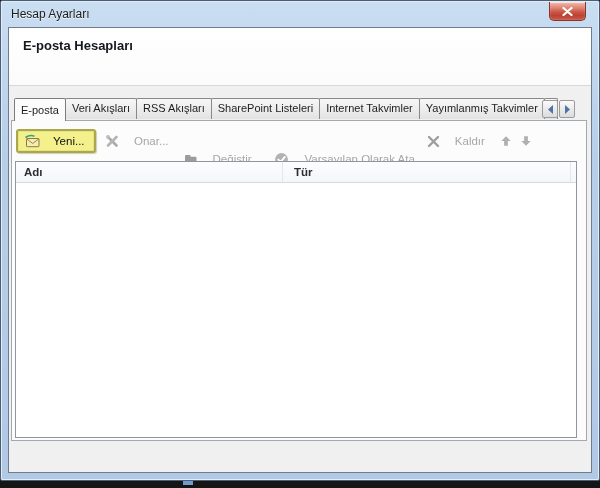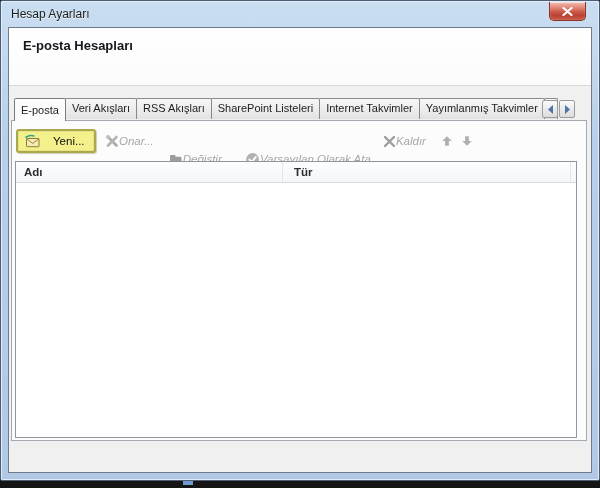--- a/index.html
+++ b/index.html
@@ -46,21 +46,21 @@
     background:linear-gradient(#fbfbfb,#e9e9e9 55%,#dcdcdc); border:1px solid #9b9b9b; border-radius:2px;
     display:flex; align-items:center; justify-content:center; }
   .tab-scroll.left { right:33px; } .tab-scroll.right { right:16px; }
 
   
   .tabpage { position:absolute; left:2px; right:4px; top:92px; bottom:31px;
     background:#fcfcfc; border:1px solid #a3a9b1; }
 
   .toolbar { position:absolute; left:2px; right:2px; top:6px; height:28px;
     display:flex; align-items:center; font-size:11.5px; color:#a6a6a6; }
-  .tb-item { display:flex; align-items:center; gap:0; white-space:nowrap;font-style:italic; }
+  .tb-item { display:flex; align-items:center; gap:15px; white-space:nowrap; }
   .new-btn { display:flex; align-items:center; gap:12px; margin-left:2px;
     width:80px; height:24px; padding:0 6px;
     background:#f4f08c; border:2px solid #aaa84a; border-radius:3px;
     box-shadow:inset 0 0 0 1px #e6e287, 1px 1px 1px rgba(120,120,60,.35);
     font-size:11.5px; color:#101010; } .ml9{margin-left:9px;} .ml12{margin-left:12px;}
   .ml14{margin-left:14px;margin-top:36px;} .ml15{margin-left:15px;} .ml8{margin-left:8px;}
 
   
   .listbox { position:absolute; left:3px; right:9px; top:40px; bottom:2px;
     background:#ffffff; border:1px solid #8f96a0; }

